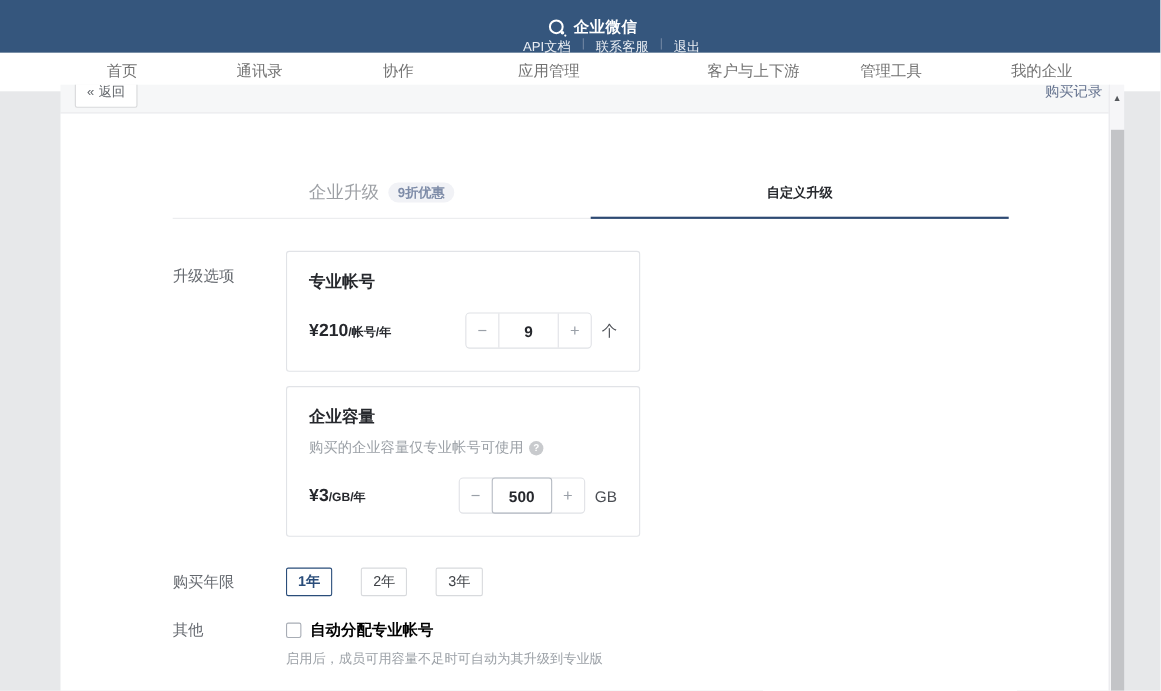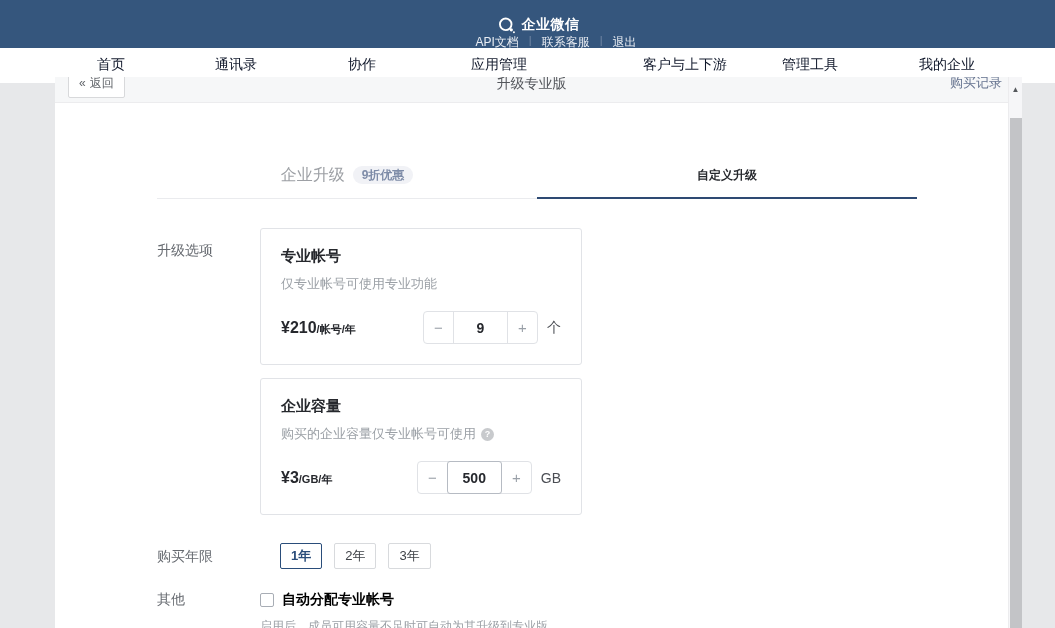--- a/index.html
+++ b/index.html
@@ -21,21 +21,21 @@
   .brand svg { display:block; }
   .brand-name { color:#fff; font-size:14px; font-weight:bold; letter-spacing:.5px; }
   .toplinks { display:flex; gap:10px;margin-left:36px; }
   .toplink { color:#e9edf3; font-size:12px; cursor:pointer; text-decoration:none; }
   .topsep { color:#7589a6; font-size:11px; }
   
   .navbar { height:35px; background:#fff; position:relative; }
   .nav-item {
     position:absolute; top:0; height:21px; line-height:33px;
     transform:translateX(-50%);
-    font-size:14px; color:#0f172a; font-weight:500; cursor:pointer; white-space:nowrap;
+    font-size:14px; color:#737373; font-weight:500; cursor:pointer; white-space:nowrap;
   }
   .nav-underline {
     position:absolute; bottom:0; left:323px; width:78px; height:4px; background:#2e4a73;
   }
   
   .panel {
     position:absolute; left:55px; top:77px; width:967px; height:551px;
     display:flex;
   }
   .panel-main { width:953px; display:flex; flex-direction:column; }
@@ -117,21 +117,21 @@
   .stepper .val {
     width:55px; display:flex; align-items:center; justify-content:center;
     font-size:14px; font-weight:bold; color:#26282d;
     border-left:1px solid #e0e2e6; border-right:1px solid #e0e2e6; cursor:text;
   }
   .stepper .val.emph {
     border:1px solid #b6bbc3; border-radius:3px; margin:-1px 0;
   }
   .stepper-unit { margin-left:9px; font-size:14px; color:#4b4e54; }
   
-  .year-btns { display:flex; gap:12px;margin-left:20px; }
+  .year-btns { display:flex; gap:26px; }
   .year-btn {
     min-width:42px; height:26px; padding:0 10px;
     display:flex; align-items:center; justify-content:center;
     background:#fff; border:1px solid #d8dadd; border-radius:2px;
     font-size:13px; color:#3f4247; cursor:pointer;
   }
   .year-btn.selected { border-color:#2a4d7a; color:#2a4d7a; font-weight:bold; }
   
   .checkbox-row { display:flex; align-items:center; gap:8px; }
   .checkbox {
@@ -176,21 +176,20 @@
 </div>
 
 <div class="panel">
   <div class="panel-main">
     <div class="panel-header">
       <div class="panel-header-row">
         <button class="back-btn">
           <span>«</span>
           <span>返回</span>
         </button>
-        <div class="panel-title">升级专业版</div>
         <a class="history-link">购买记录</a>
       </div>
     </div>
 
     <div class="panel-body">
 
       <div class="tabs">
         <div class="tab">
           <span class="tab-inactive-label">企业升级</span>
           <span class="tab-badge">9折优惠</span>
@@ -200,23 +199,20 @@
         </div>
         <div class="tab-active-bar"></div>
       </div>
 
       <div class="form-row row-options">
         <div class="form-label">升级选项</div>
         <div>
 
           <div class="card">
             <div class="card-title">专业帐号</div>
-            <div class="card-sub">
-              <span>仅专业帐号可使用专业功能</span>
-            </div>
             <div class="price-row">
               <div class="price">
                 <span class="price-amount">¥210</span><span class="price-unit">/帐号/年</span>
               </div>
               <div class="stepper-wrap">
                 <div class="stepper">
                   <div class="btn">−</div>
                   <div class="val">9</div>
                   <div class="btn">+</div>
                 </div>

